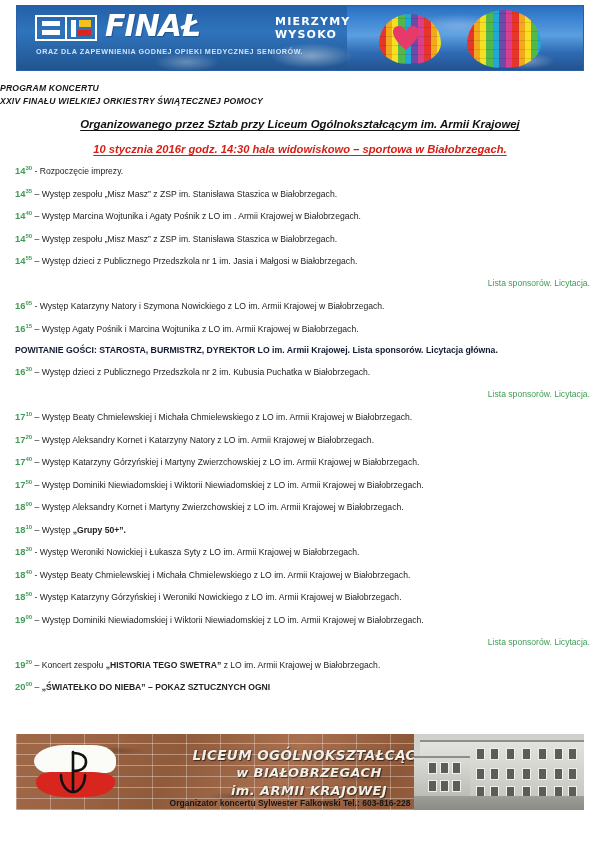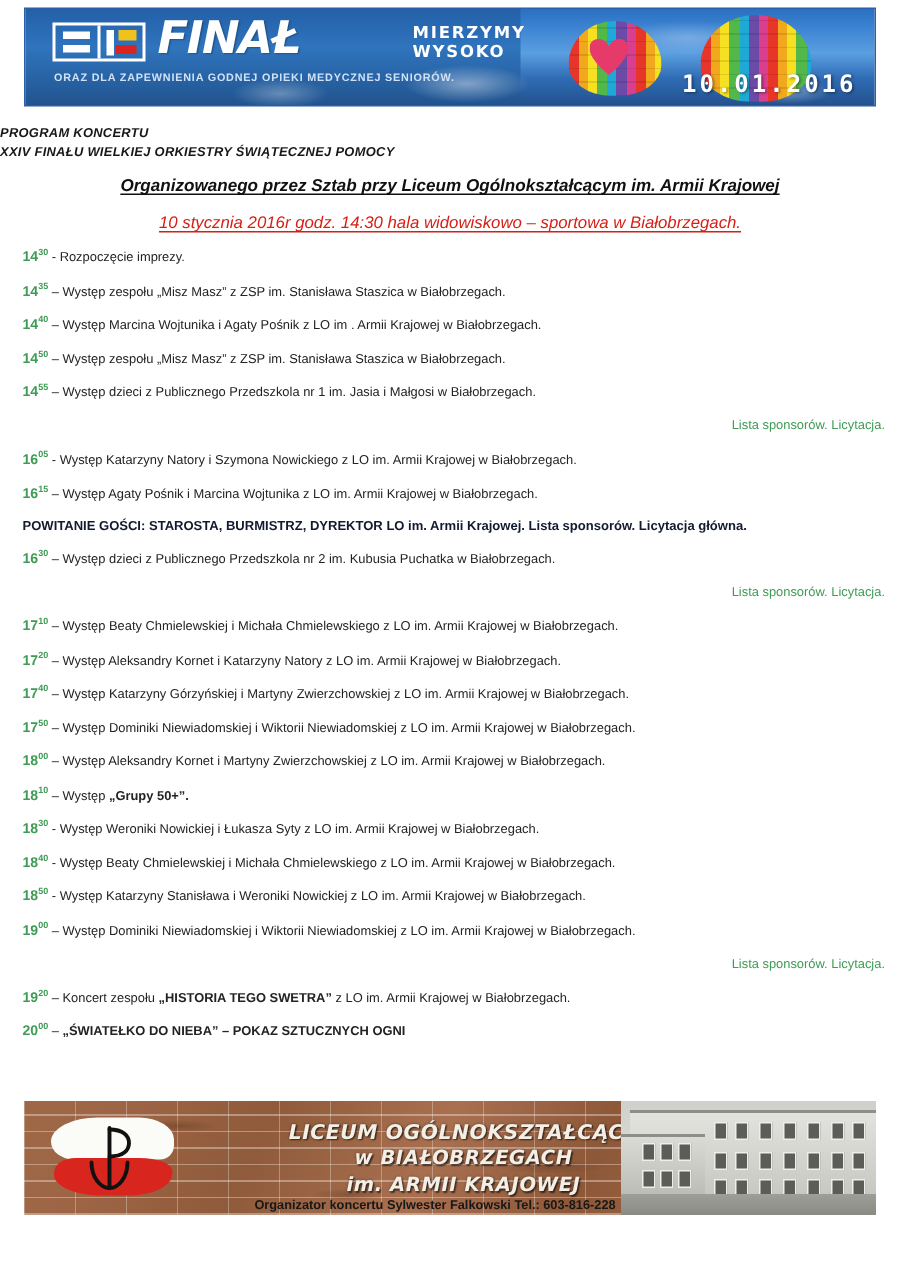--- a/index.html
+++ b/index.html
@@ -122,21 +122,21 @@
     position: absolute; left: 0; top: 118px; width: 600px;
     text-align: center;
     font-size: 11.4px; font-weight: bold; font-style: italic;
     color: #111111;
     text-decoration: underline;
     text-underline-offset: 2px;
   }
   .date-line {
     position: absolute; left: 0; top: 143px; width: 600px;
     text-align: center;
-    font-size: 11.2px; font-weight: normal; font-style: italic;
+    font-size: 11.2px; font-weight: bold; font-style: italic;
     color: #d61f15;
     text-decoration: underline;
     text-underline-offset: 2px;
   }
 
   
   .program {
     position: absolute; left: 15px; top: 165px;
     width: 575px;
   }
@@ -288,21 +288,20 @@
       <div class="b-bands"></div>
     <div class="heart"></div>
 
   </div>
   <div class="balloon balloon2">
     <div class="b-stripes"></div>
       <div class="b-bands"></div>
 
   </div>
 
-  <div class="date-10-01">10.01.2016</div>
 </div>
 
 <div class="prog-title">
   <div>PROGRAM KONCERTU</div>
   <div>XXIV FINAŁU WIELKIEJ ORKIESTRY ŚWIĄTECZNEJ POMOCY</div>
 </div>
 
 <div class="org-line">Organizowanego przez Sztab przy Liceum Ogólnokształcącym im. Armii Krajowej</div>
 <div class="date-line">10 stycznia 2016r  godz. 14:30  hala widowiskowo – sportowa w Białobrzegach.</div>
 
@@ -319,21 +318,21 @@
     <div class="row" style="margin-bottom: 10.5px;"><span class="time">16<sup>30</sup></span><span class="txt"> – Występ dzieci z Publicznego Przedszkola nr 2 im. Kubusia Puchatka w Białobrzegach.</span></div>
     <div class="row sponsor-row" style="margin-top: 11px; margin-bottom: 11px;">Lista sponsorów. Licytacja.</div>
     <div class="row" style="margin-bottom: 10.5px;"><span class="time">17<sup>10</sup></span><span class="txt"> – Występ Beaty Chmielewskiej i Michała Chmielewskiego z LO im. Armii Krajowej w Białobrzegach.</span></div>
     <div class="row" style="margin-bottom: 10.5px;"><span class="time">17<sup>20</sup></span><span class="txt"> – Występ Aleksandry Kornet i Katarzyny Natory z LO im. Armii Krajowej w Białobrzegach.</span></div>
     <div class="row" style="margin-bottom: 10.5px;"><span class="time">17<sup>40</sup></span><span class="txt"> – Występ Katarzyny Górzyńskiej i Martyny Zwierzchowskiej z LO im. Armii Krajowej w Białobrzegach.</span></div>
     <div class="row" style="margin-bottom: 10.5px;"><span class="time">17<sup>50</sup></span><span class="txt"> – Występ Dominiki Niewiadomskiej i Wiktorii Niewiadomskiej z LO im. Armii Krajowej w Białobrzegach.</span></div>
     <div class="row" style="margin-bottom: 10.5px;"><span class="time">18<sup>00</sup></span><span class="txt"> – Występ Aleksandry Kornet i Martyny Zwierzchowskiej z LO im. Armii Krajowej w Białobrzegach.</span></div>
     <div class="row" style="margin-bottom: 10.5px;"><span class="time">18<sup>10</sup></span><span class="txt"> – Występ <b>„Grupy 50+”.</b></span></div>
     <div class="row" style="margin-bottom: 10.5px;"><span class="time">18<sup>30</sup></span><span class="txt"> - Występ Weroniki Nowickiej i Łukasza Syty z LO im. Armii Krajowej w Białobrzegach.</span></div>
     <div class="row" style="margin-bottom: 10.5px;"><span class="time">18<sup>40</sup></span><span class="txt"> - Występ Beaty Chmielewskiej i Michała Chmielewskiego z LO im. Armii Krajowej w Białobrzegach.</span></div>
-    <div class="row" style="margin-bottom: 10.5px;"><span class="time">18<sup>50</sup></span><span class="txt"> - Występ Katarzyny Stanisława i  Weroniki Nowickiej z LO im. Armii Krajowej w Białobrzegach.</span></div>
+    <div class="row" style="margin-bottom: 10.5px;"><span class="time">18<sup>50</sup></span><span class="txt"> - Występ Katarzyny Górzyńskiej i  Weroniki Nowickiego z LO im. Armii Krajowej w Białobrzegach.</span></div>
     <div class="row" style="margin-bottom: 10.5px;"><span class="time">19<sup>00</sup></span><span class="txt"> – Występ Dominiki Niewiadomskiej i Wiktorii Niewiadomskiej z LO im. Armii Krajowej w Białobrzegach.</span></div>
     <div class="row sponsor-row" style="margin-top: 11px; margin-bottom: 11px;">Lista sponsorów. Licytacja.</div>
     <div class="row" style="margin-bottom: 10.5px;"><span class="time">19<sup>20</sup></span><span class="txt"> – Koncert zespołu <b>„HISTORIA TEGO SWETRA”</b> z LO im. Armii Krajowej w Białobrzegach.</span></div>
     <div class="row" style="margin-bottom: 10.5px;"><span class="time">20<sup>00</sup></span><span class="txt"> – <b>„ŚWIATEŁKO DO NIEBA” – POKAZ SZTUCZNYCH OGNI</b></span></div>
   </div>
 
 <div class="foot-banner">
   <div class="brick-tex"></div>
 
   <div class="flag-patch">

